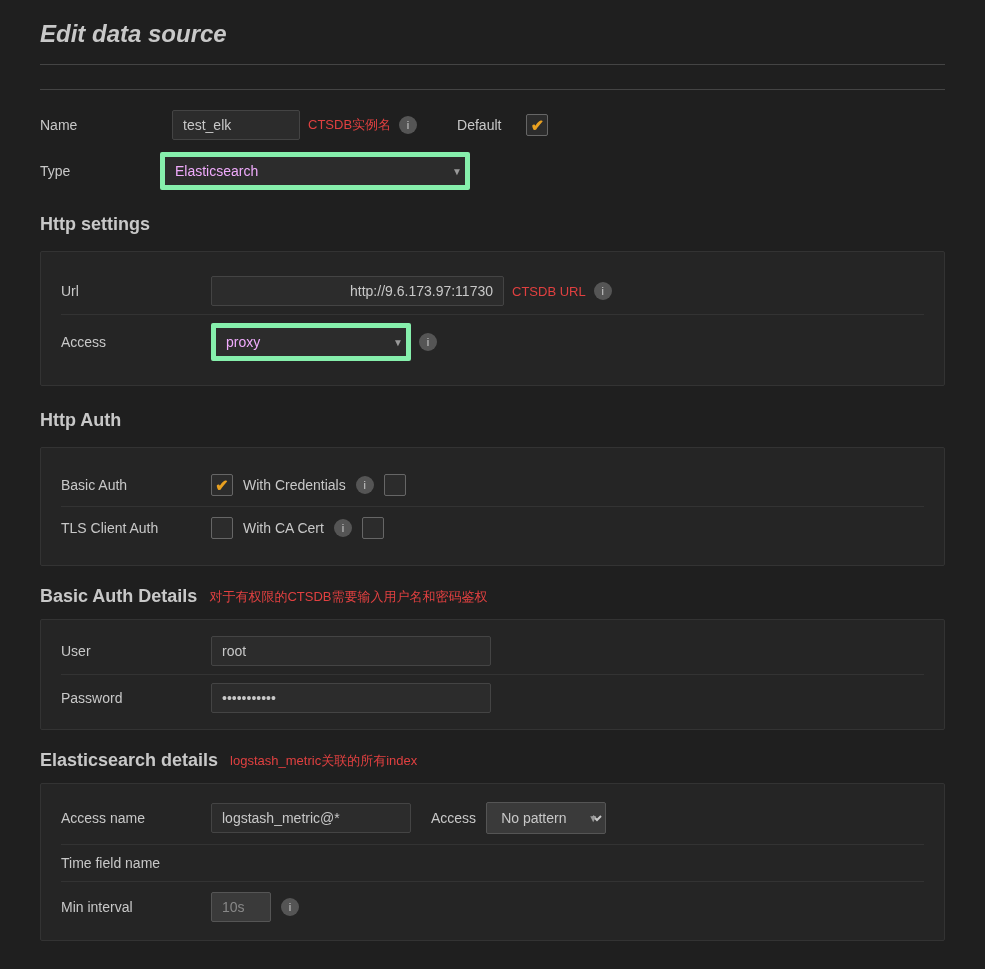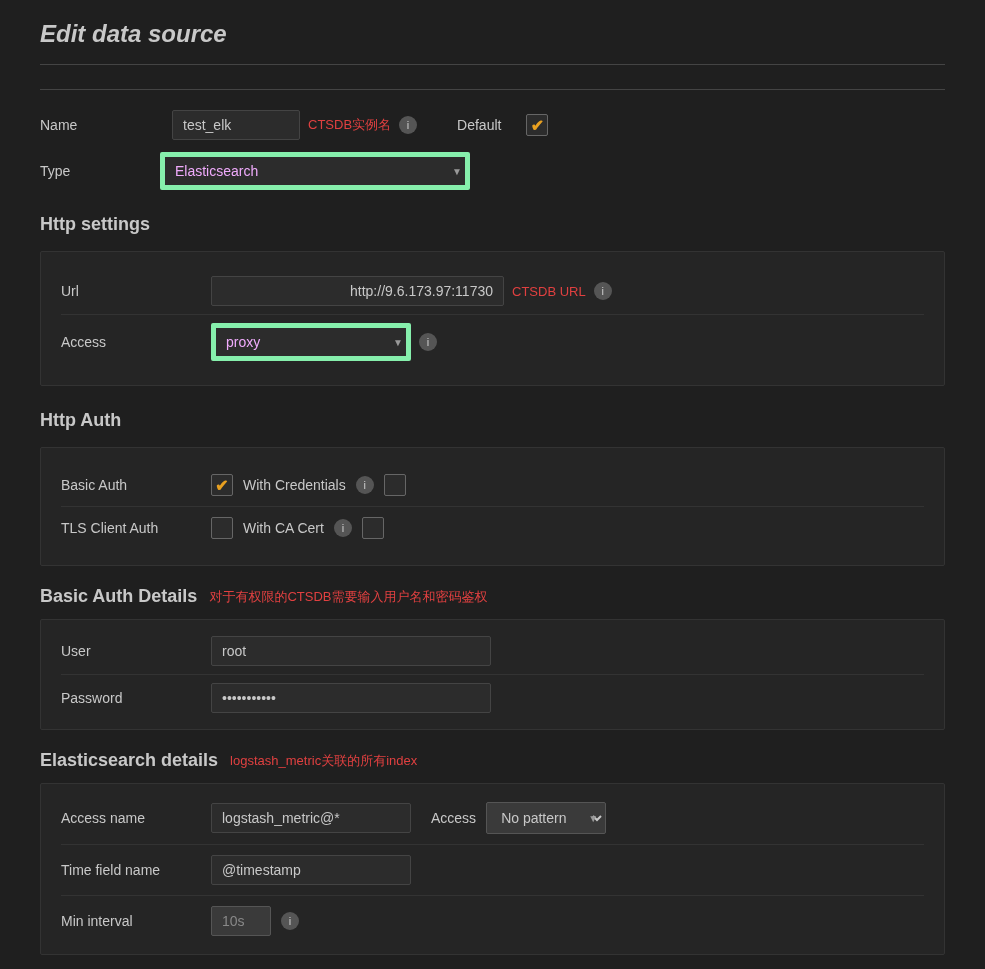--- a/index.html
+++ b/index.html
@@ -398,23 +398,20 @@
               <option>Weekly</option>
               <option>Monthly</option>
               <option>Yearly</option>
             </select>
           </div>
         </div>
       </div>
 
       <div class="index-row">
         <span class="index-label">Time field name</span>
-        <div class="index-controls">
-          <input class="field-input" style="width: 200px;" type="text" value="@timestamp">
-        </div>
       </div>
 
 
       <div class="index-row" style="border-bottom:none;">
         <span class="index-label">Min interval</span>
         <div class="index-controls">
           <input class="min-interval-input" type="text" value="10s" style="">
           <span class="info-icon">i</span>
         </div>
       </div>

